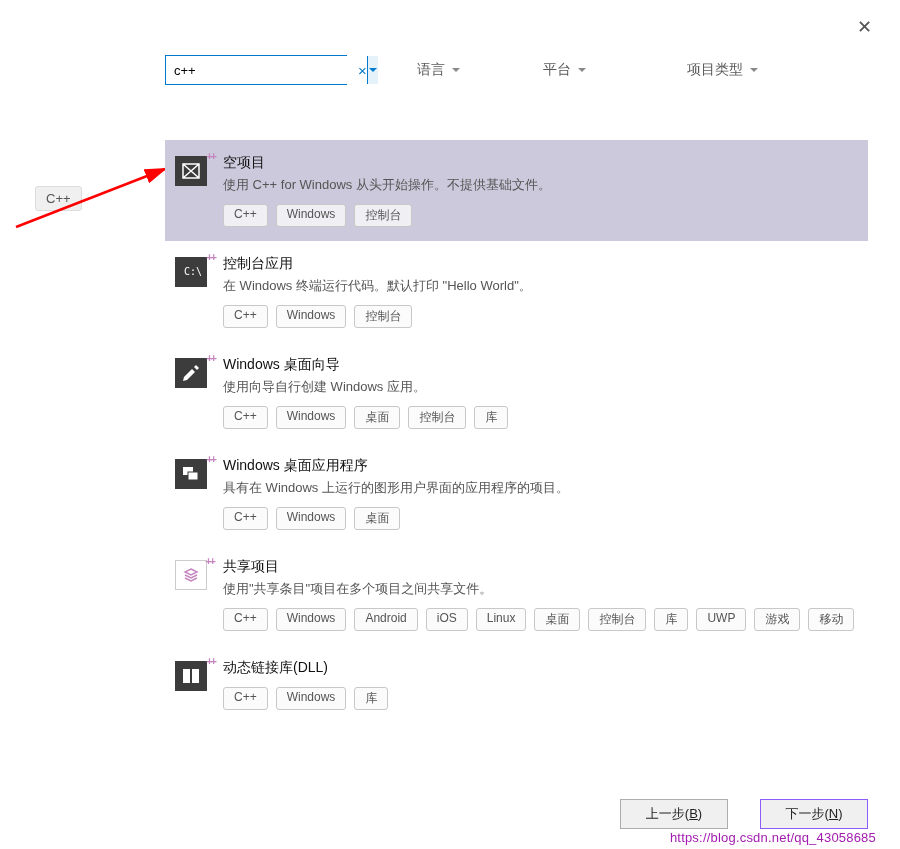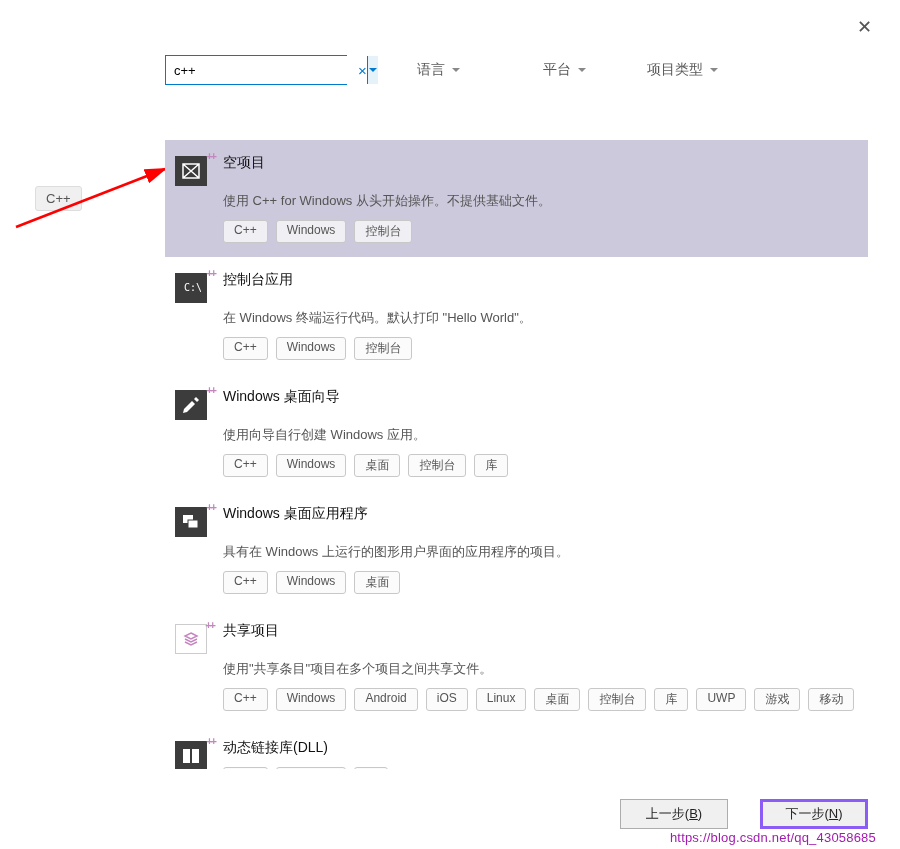--- a/index.html
+++ b/index.html
@@ -112,21 +112,21 @@
   }
   .ticon .plusplus {
     position:absolute; top:-6px; right:-8px;
     color:#c586c0; font-size:11px; font-weight:bold;
     letter-spacing:-2px;
   }
   .ticon svg { fill:#fff; }
   .ticon.gradient { background: linear-gradient(135deg,#8a8a8a,#3c3c3c); }
   .tpl .body { flex:1; padding-left:10px; }
   .tpl .title { font-size:14px; color:#111; }
-  .tpl .desc { color:#555; margin-top:20px; font-size:13px; }
+  .tpl .desc { color:#555; margin-top:4px; font-size:13px; }
   .tpl .tags { margin-top:10px; display:flex; flex-wrap:wrap; gap:8px; }
   .tag {
     border:1px solid #c8c8c8;
     background:#fbfbfb;
     border-radius:3px;
     padding:2px 10px;
     font-size:12px;
     color:#555;
   }
   .tpl.selected .tag { background:#f0f0f4; }
@@ -140,21 +140,21 @@
   .footer button {
     width:108px; height:30px;
     border:1px solid #adadad;
     background:#f0f0f0;
     font-family:inherit;
     font-size:13px;
     color:#222;
     cursor:pointer;
   }
   .footer button.primary {
-    border:3px solid #8b5cf6;
+    border:1px solid #8b5cf6;
     background:#f0f0f0;
   }
   .underline { text-decoration:underline; }
 
   
   .watermark {
     position:absolute;
     bottom:4px; right:24px;
     color:#a21caf;
     font-size:13px;
@@ -182,21 +182,21 @@
     <span class="arrow"><svg width="10" height="10" viewBox="0 0 10 10">
           <path d="M1 3l4 4 4-4z"></path>
         </svg></span>
   </div>
   <div class="filterdrop" style="margin-left:82px;">
     <span>平台</span>
     <span class="arrow"><svg width="10" height="10" viewBox="0 0 10 10">
           <path d="M1 3l4 4 4-4z"></path>
         </svg></span>
   </div>
-  <div class="filterdrop" style="margin-left:60px;">
+  <div class="filterdrop" style="margin-left:100px;">
     <span>项目类型</span>
     <span class="arrow"><svg width="10" height="10" viewBox="0 0 10 10">
           <path d="M1 3l4 4 4-4z"></path>
         </svg></span>
   </div>
 </div>
 
 <div class="hover-tip">C++</div>
 
 <svg class="red-arrow" width="170" height="80">

